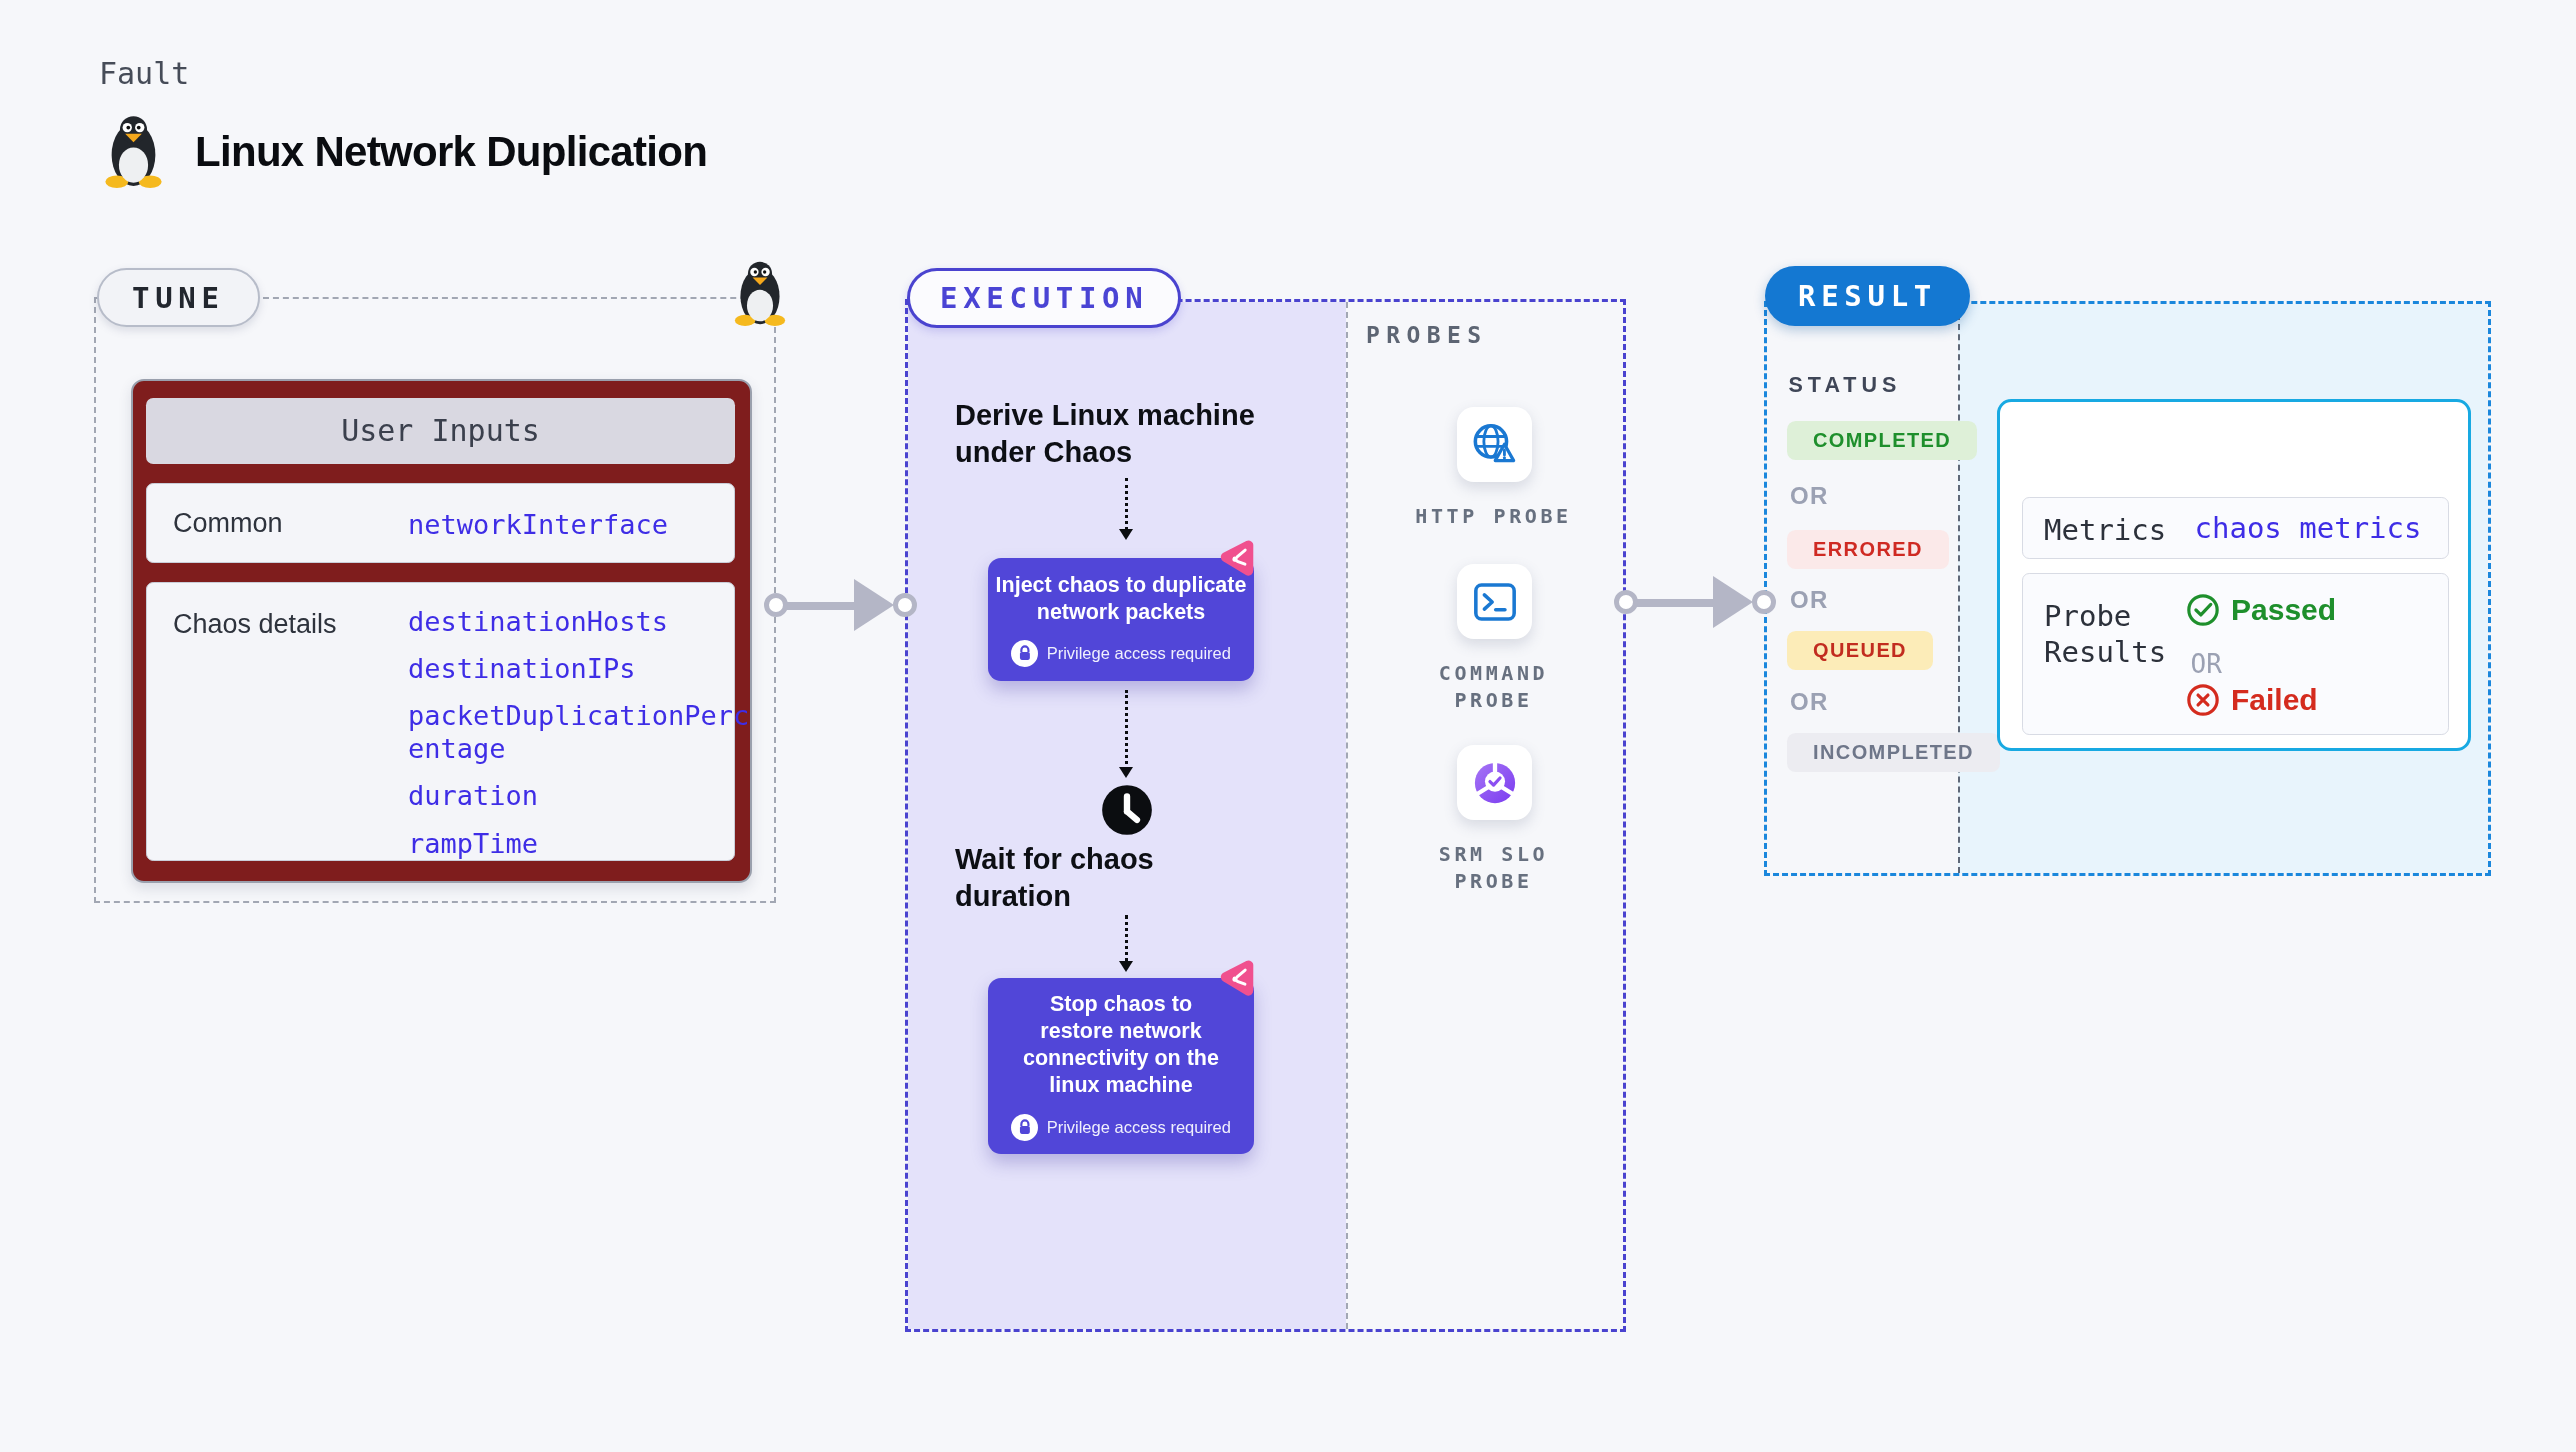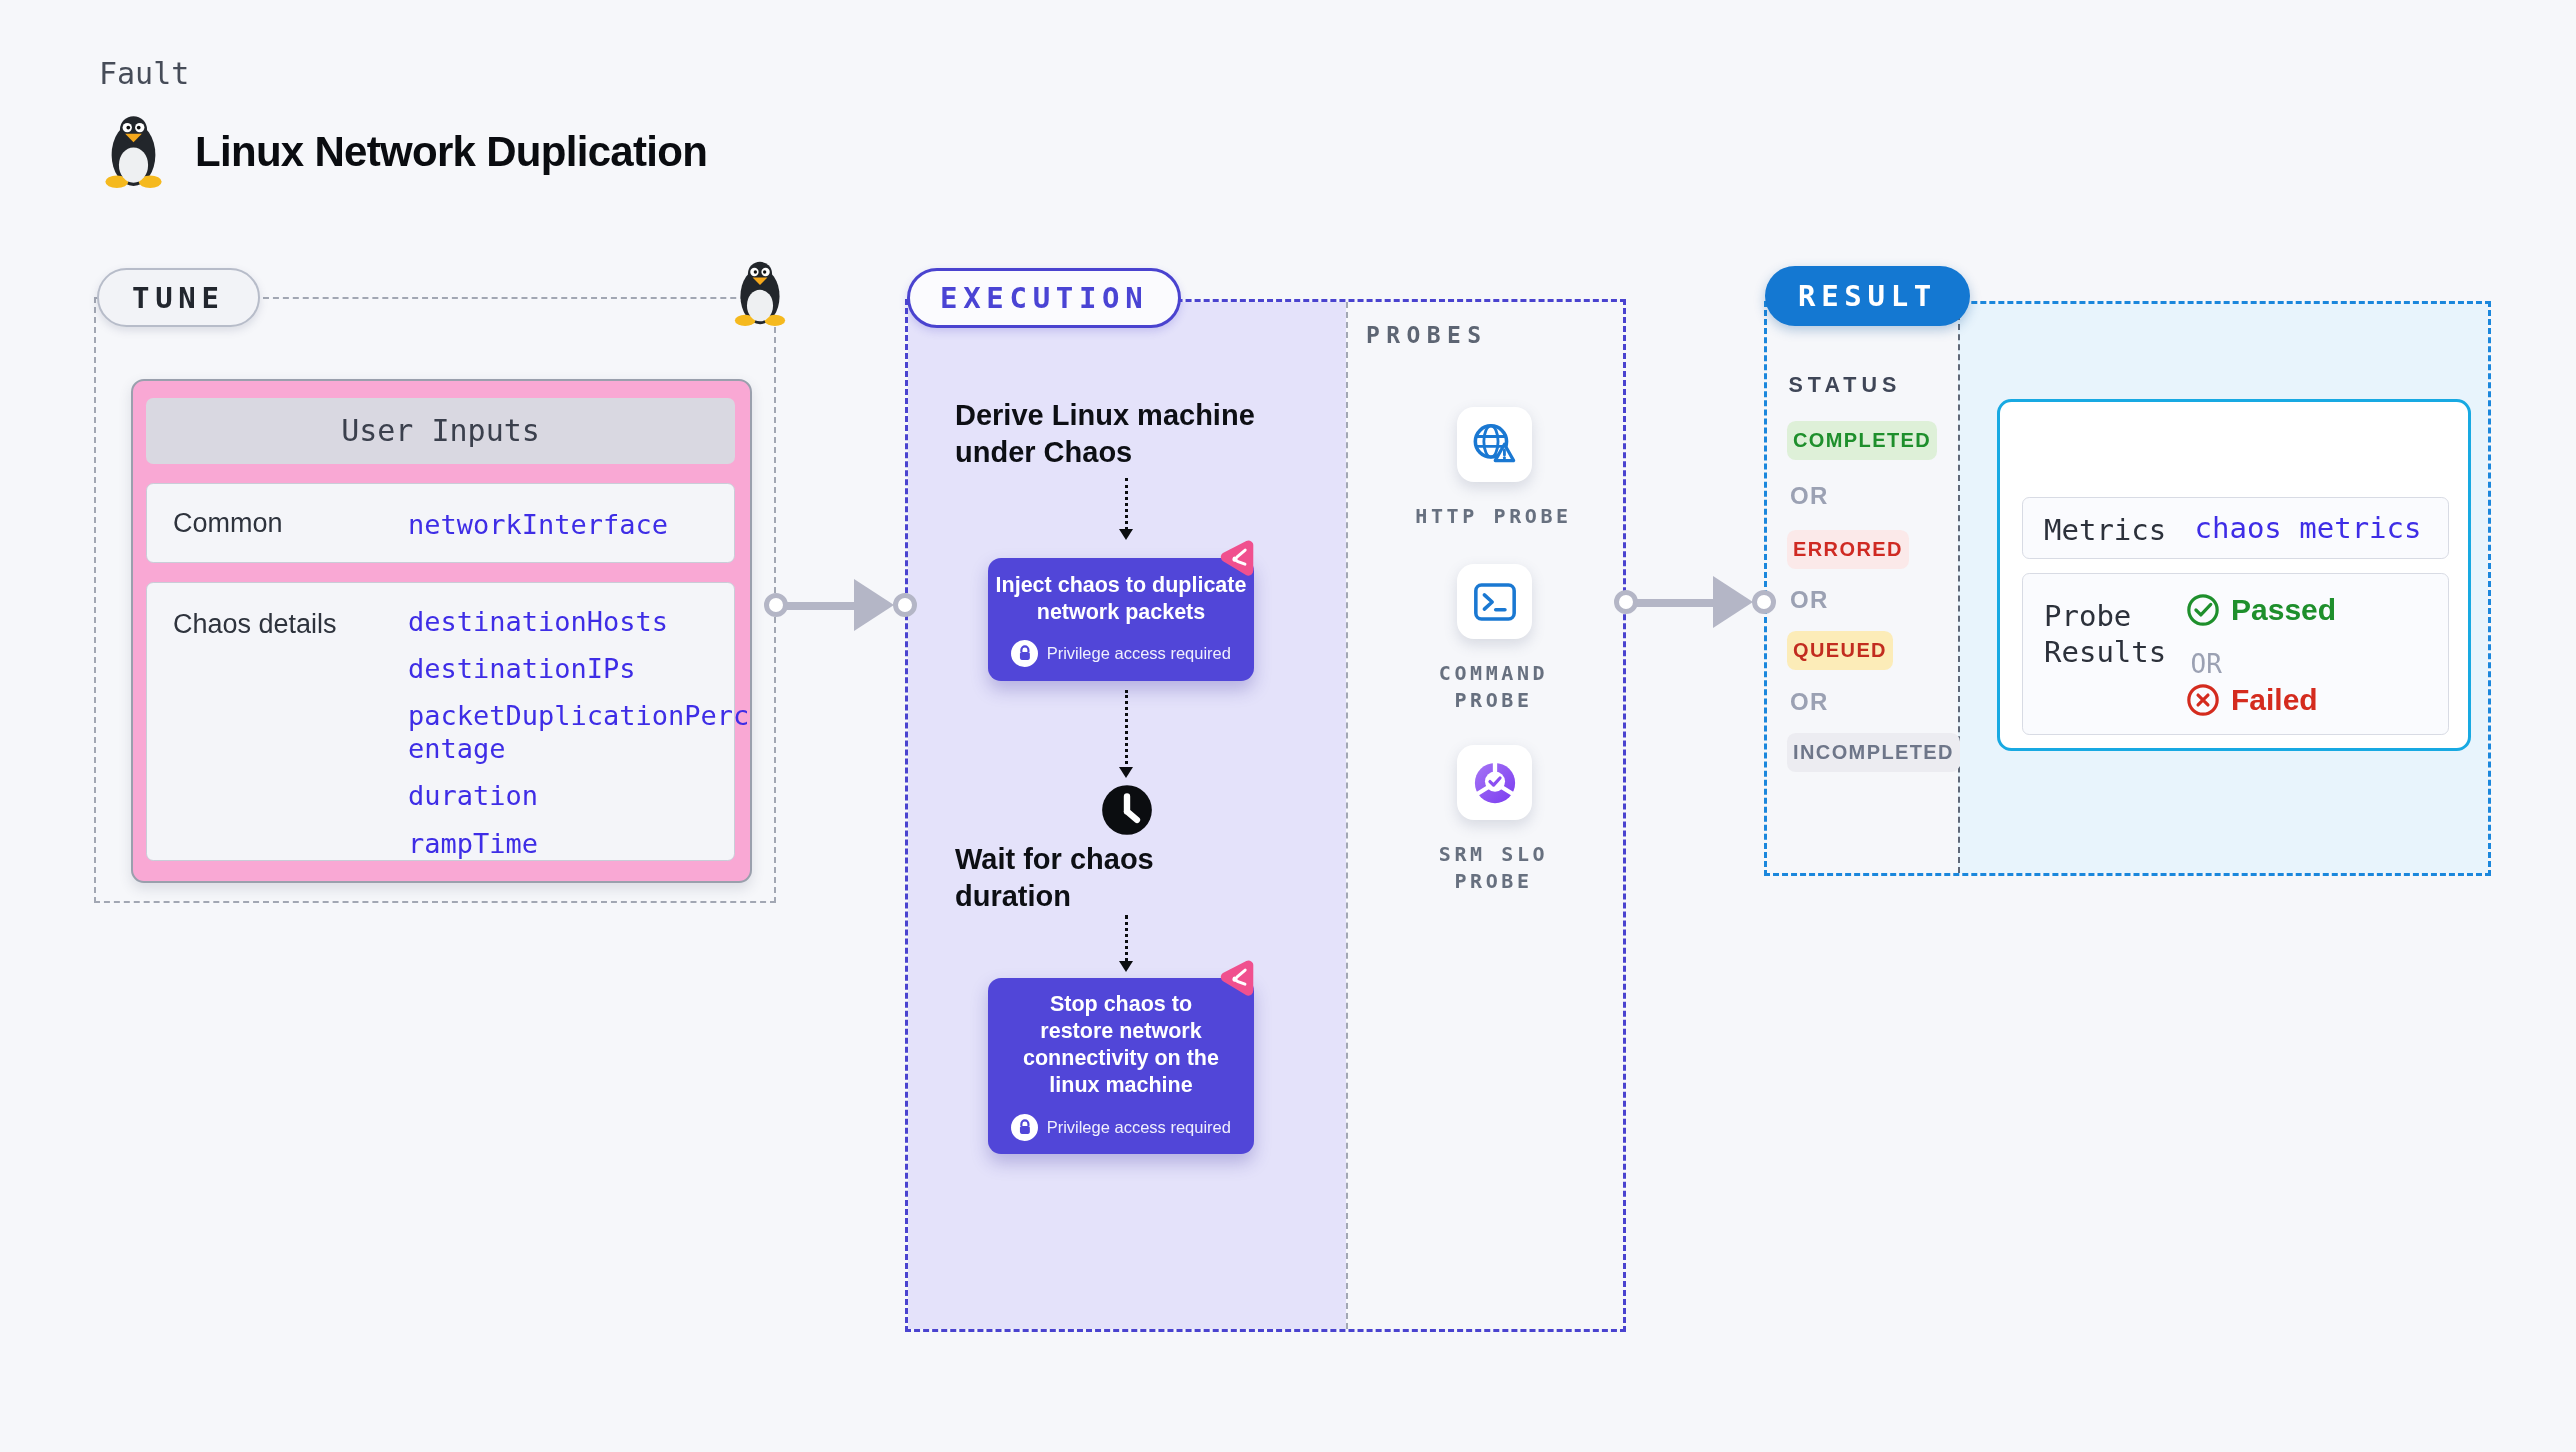--- a/index.html
+++ b/index.html
@@ -19,21 +19,21 @@
   .pill-exec{background:#fbfbfe;border:3.6px solid #4a43cf;color:#4a44d4;box-shadow:0 3.6px 8.6px rgba(74,67,207,.2);}
   .pill-result{background:#1478d2;border:none;color:#ffffff;box-shadow:0 4.3px 11.5px rgba(20,90,160,.3);}
 
   
   .dash-tune{border:2.9px dashed #a2a7b3;}
   .dash-exec{border:3.6px dashed #4a43cf;}
   .dash-result{border:3.6px dashed #1b87dc;}
   .region{position:absolute;box-sizing:border-box;z-index:1;}
 
   
-  .ui-card{background:#f9a8d4;border:2.1px solid #9aa0ad;border-radius:13px;box-shadow:0 5.7px 13px rgba(60,64,90,.14);}
+  .ui-card{background:#7f1d1d;border:2.1px solid #9aa0ad;border-radius:13px;box-shadow:0 5.7px 13px rgba(60,64,90,.14);}
   .ui-header{background:#d9d8e1;border-radius:7.2px;display:flex;align-items:center;justify-content:center;
              font-family:"DejaVu Sans Mono",monospace;font-size:30px;color:#3b404d;}
   .ui-row{background:#f4f5f9;border:1.4px solid #c9cdd8;border-radius:7.2px;box-sizing:border-box;}
   .ui-label{font-family:Liberation Sans, sans-serif;font-size:27px;color:#2e333d;}
   .code-val{font-family:"DejaVu Sans Mono",monospace;font-size:27px;color:#3e2de6;line-height:33px;}
 
   
   .exec-bg{background:#e4e2fa;}
   .vsep-gray{border-left:2.1px dashed #a2a7b3;}
   .vsep-result{border-left:2.1px dashed #5f6877;}
@@ -60,21 +60,21 @@
   .ahead{position:absolute;width:0;height:0;border-top:26.5px solid transparent;border-bottom:26.5px solid transparent;
          border-left:40px solid #b4b6c6;}
   .acirc{position:absolute;width:24px;height:24px;border-radius:50%;background:#ffffff;
          border:5px solid #b4b6c6;box-sizing:border-box;z-index:7;}
   .harrow{position:absolute;z-index:5;}
 
   
   .result-bg{background:#e8f4fc;}
   .status-title{font-weight:bold;font-size:21.5px;letter-spacing:5px;color:#3f4657;}
   .badge{position:absolute;display:inline-flex;align-items:center;justify-content:center;height:39px;
-         padding:0 6px;border-radius:8.6px;font-weight:bold;font-size:20px;letter-spacing:1.4px;}
+         padding:0 26px;border-radius:8.6px;font-weight:bold;font-size:20px;letter-spacing:1.4px;}
   .badge.completed{background:#def0d8;color:#1e8f2c;}
   .badge.errored{background:#fbe9e9;color:#cf2a23;}
   .badge.queued{background:#fcecb8;color:#c22c1f;}
   .badge.incompleted{background:#ececf1;color:#6e7689;}
   .or-status{position:absolute;font-weight:bold;font-size:24px;letter-spacing:1.4px;color:#9ba1b3;}
 
   .output-box{background:#ffffff;border:3.6px solid #18a9e2;border-radius:14.3px;box-sizing:border-box;z-index:2;}
   .out-header{background:#d2d1db;border-radius:7.2px;display:flex;align-items:center;justify-content:center;
               font-family:"DejaVu Sans Mono",monospace;font-size:30px;color:#666c79;}
   .out-row{background:#fafbfe;border:1.4px solid #d8dbe4;border-radius:7.2px;box-sizing:border-box;}

